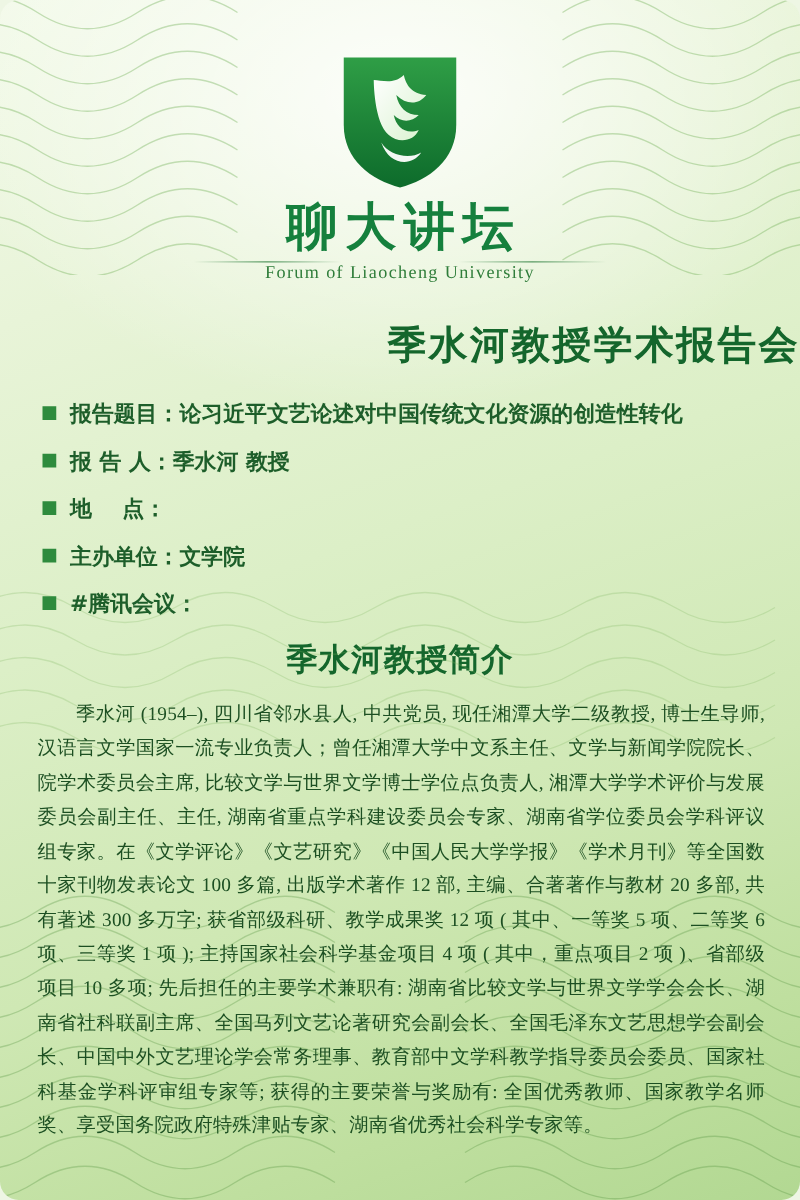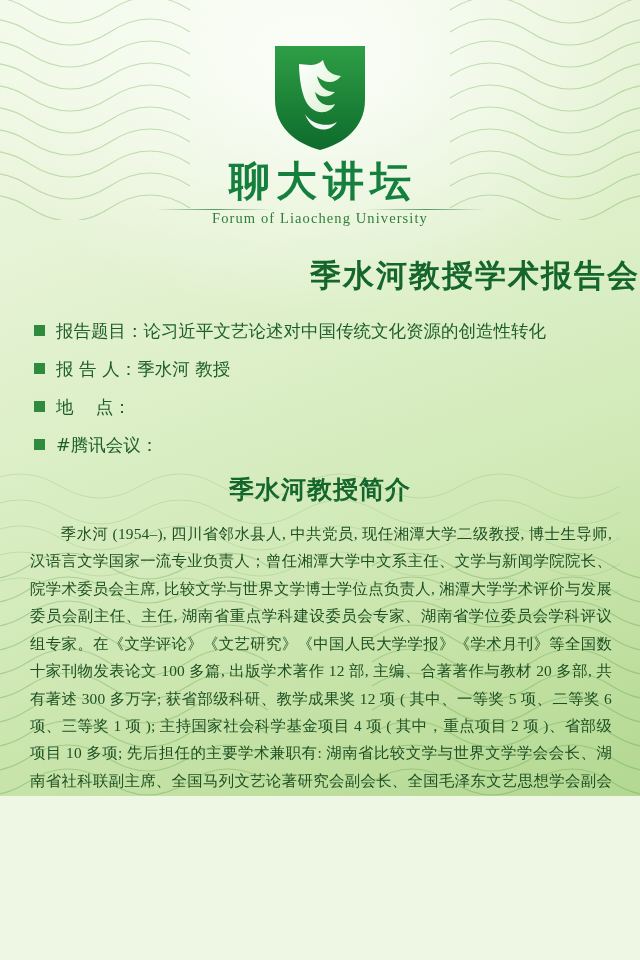--- a/index.html
+++ b/index.html
@@ -9,26 +9,27 @@
   body {
     width: 640px;
     height: 960px;
     font-family: "Liberation Sans", sans-serif;
     background: #eef6e4;
     overflow: hidden;
   }
   .poster {
     position: relative;
     width: 640px;
-    height: 796px;
+    height: 960px;
     box-sizing: border-box;
     background:
       radial-gradient(ellipse 520px 360px at 50% 8%, rgba(255,255,255,0.85) 0%, rgba(255,255,255,0.0) 70%),
       linear-gradient(160deg, #f3faea 0%, #e8f4d8 22%, #dcefc7 45%, #cfe8b4 68%, #bfdf9f 86%, #b2d892 100%);
     overflow: hidden;
+    border-radius: 15px;
   }
   
   .pattern {
     position: absolute;
     pointer-events: none;
     opacity: 0.38;
   }
   .pattern.tl { top: -10px; left: -10px; width: 260px; height: 230px; }
   .pattern.tr { top: -10px; right: -10px; width: 260px; height: 230px; transform: scaleX(-1); }
   .pattern.bl { bottom: -6px; left: -12px; width: 300px; height: 260px; transform: scaleY(-1); opacity: .30;}
@@ -91,20 +92,21 @@
     font-family: "DejaVu Sans", "Liberation Sans", sans-serif;
     font-size: 31px;
     font-weight: bold;
     letter-spacing: 2px;
     color: #14662c;
   }
 
   
   .info {
     margin: 22px 30px 0 34px;
+    font-weight: bold;
   }
   .info-row {
     display: flex;
     align-items: baseline;
     margin-bottom: 14px;
     font-size: 17.5px;
     color: #1d5e2a;
     font-family: "DejaVu Sans", "Liberation Sans", sans-serif;
   }
   .bullet {
@@ -266,20 +268,25 @@
       <span class="info-label">报 告 人：</span>
       <span class="info-value">季水河 教授</span>
     </div>
 
 
     <div class="info-row">
       <span class="bullet"></span>
       <span class="info-label">地    点：</span>
     </div>
 
+    <div class="info-row">
+      <span class="bullet"></span>
+      <span class="info-label">主办单位：</span>
+      <span class="info-value">文学院</span>
+    </div>
 
     <div class="info-row">
       <span class="bullet"></span>
       <span class="info-label">#腾讯会议：</span>
     </div>
 
   </div>
 
   <div class="bio-title">季水河教授简介</div>
   <div class="bio-body">季水河 (1954–), 四川省邻水县人, 中共党员, 现任湘潭大学二级教授, 博士生导师, 汉语言文学国家一流专业负责人；曾任湘潭大学中文系主任、文学与新闻学院院长、院学术委员会主席, 比较文学与世界文学博士学位点负责人, 湘潭大学学术评价与发展委员会副主任、主任, 湖南省重点学科建设委员会专家、湖南省学位委员会学科评议组专家。在《文学评论》《文艺研究》《中国人民大学学报》《学术月刊》等全国数十家刊物发表论文 100 多篇, 出版学术著作 12 部, 主编、合著著作与教材 20 多部, 共有著述 300 多万字; 获省部级科研、教学成果奖 12 项 ( 其中、一等奖 5 项、二等奖 6 项、三等奖 1 项 ); 主持国家社会科学基金项目 4 项 ( 其中，重点项目 2 项 )、省部级项目 10 多项; 先后担任的主要学术兼职有: 湖南省比较文学与世界文学学会会长、湖南省社科联副主席、全国马列文艺论著研究会副会长、全国毛泽东文艺思想学会副会长、中国中外文艺理论学会常务理事、教育部中文学科教学指导委员会委员、国家社科基金学科评审组专家等; 获得的主要荣誉与奖励有: 全国优秀教师、国家教学名师奖、享受国务院政府特殊津贴专家、湖南省优秀社会科学专家等。</div>

